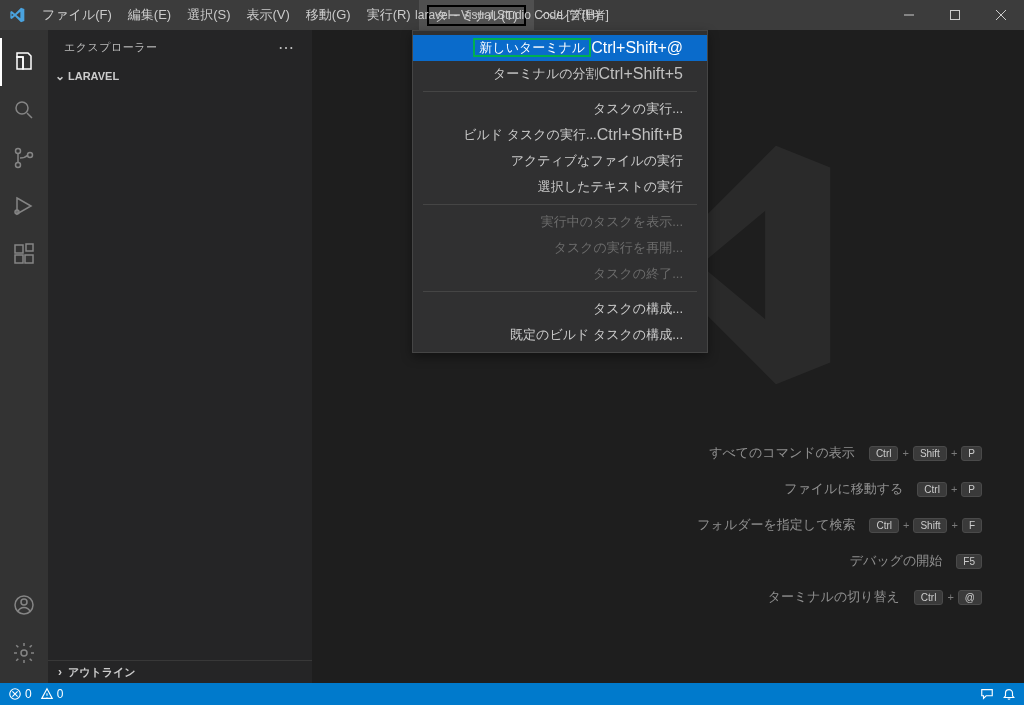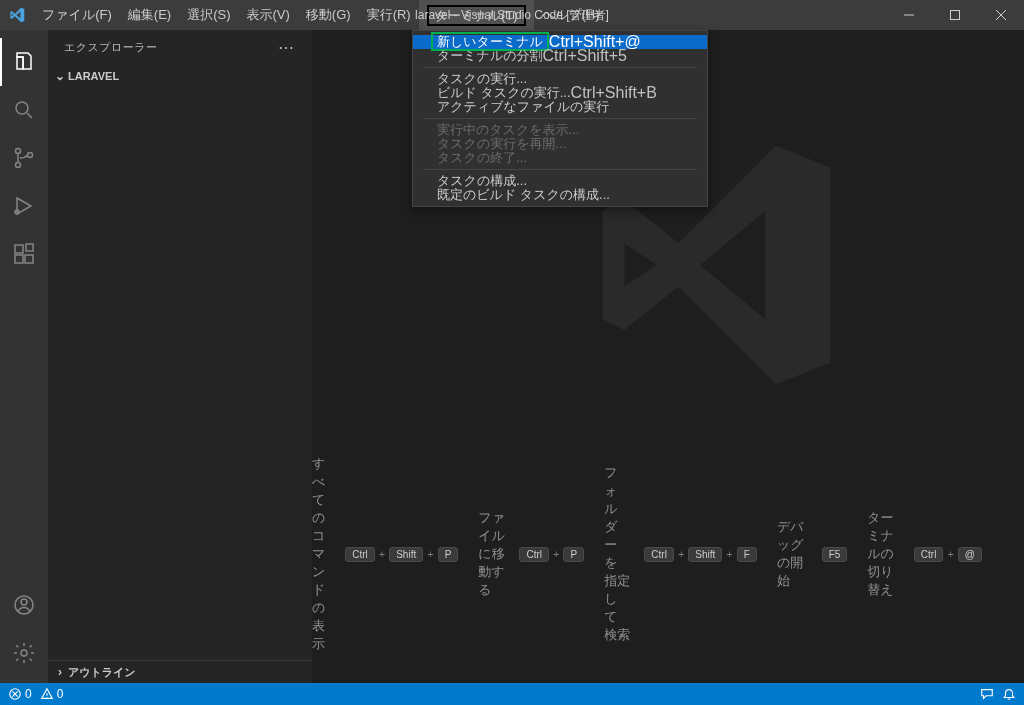--- a/index.html
+++ b/index.html
@@ -29,29 +29,29 @@
   .sidebar-header .dots { color: #bbbbbb; font-size: 16px; letter-spacing: 2px; }
   .section-header { height: 22px; display: flex; align-items: center; padding-left: 4px; font-size: 11px; font-weight: bold; color: #cccccc; cursor: default; }
   .section-header .chev { width: 16px; text-align: center; font-size: 12px; }
   .outline-section { margin-top: auto; border-top: 1px solid #383838; }
 
   
   .editor { position: absolute; left: 312px; right: 0; top: 30px; bottom: 22px; background: #1e1e1e; z-index: 0; }
 
   .vscode-bg-logo { position: absolute; left: 56%; top: 36%; transform: translate(-50%, -50%); opacity: 0.05; }
 
-  .welcome-shortcuts { position: absolute; right: 40px; top: 425px; display: flex; flex-direction: row; gap: 18px; font-size: 13px; }
+  .welcome-shortcuts { position: absolute; right: 40px; top: 414px; display: flex; flex-direction: column; gap: 18px; font-size: 13px; }
   .shortcut-row { display: flex; align-items: center; justify-content: flex-end; color: #a5a5a5; }
   .shortcut-label { margin-right: 12px; color: rgba(204,204,204,0.65); }
   .key { background: #3a3a3a; border: 1px solid #4a4a4a; border-radius: 3px; padding: 1px 6px; font-size: 10px; color: #cccccc; margin: 0 2px; }
   .plus { color: #7a7a7a; margin: 0 2px; font-size: 11px; }
 
   
   .dropdown { position: absolute; left: 412px; top: 30px; width: 296px; background: #303031; border: 1px solid #454545; box-shadow: 0 4px 10px rgba(0,0,0,0.4); z-index: 10; padding: 4px 0; }
-  .dropdown .ditem { height: 14px; display: flex; align-items: center; padding: 0 24px; justify-content: flex-start; color: #cccccc; cursor: default; }
+  .dropdown .ditem { height: 26px; display: flex; align-items: center; padding: 0 24px; justify-content: flex-end; color: #cccccc; cursor: default; }
   .dropdown .ditem.selected { background: #0a6bcb; color: #ffffff; }
   .dropdown .ditem.disabled { color: #6b6b6b; }
   .dropdown .sep { height: 1px; background: #454545; margin: 4px 10px; }
   .ditem .shortcut { color: #c0c0c0; font-size: 16px; }
   .ditem.selected .shortcut { color: #ffffff; }
   .item-highlight { border: 2px solid #00b050; padding: 0 4px; margin-left: -6px; }
 
   
   .statusbar { position: absolute; left: 0; right: 0; bottom: 0; height: 22px; background: #007acc; color: #ffffff; display: flex; align-items: center; font-size: 12px; padding: 0 8px; justify-content: space-between; }
   .status-left, .status-right { display: flex; align-items: center; gap: 8px; }
@@ -238,20 +238,23 @@
     <div class="ditem">
       <span>タスクの実行...</span>
     </div>
     <div class="ditem">
       <span>ビルド タスクの実行...</span>
       <span class="shortcut">Ctrl+Shift+B</span>
     </div>
     <div class="ditem">
       <span>アクティブなファイルの実行</span>
     </div>
+    <div class="ditem">
+      <span>選択したテキストの実行</span>
+    </div>
     <div class="sep"></div>
     <div class="ditem disabled">
       <span>実行中のタスクを表示...</span>
     </div>
     <div class="ditem disabled">
       <span>タスクの実行を再開...</span>
     </div>
     <div class="ditem disabled">
       <span>タスクの終了...</span>
     </div>

